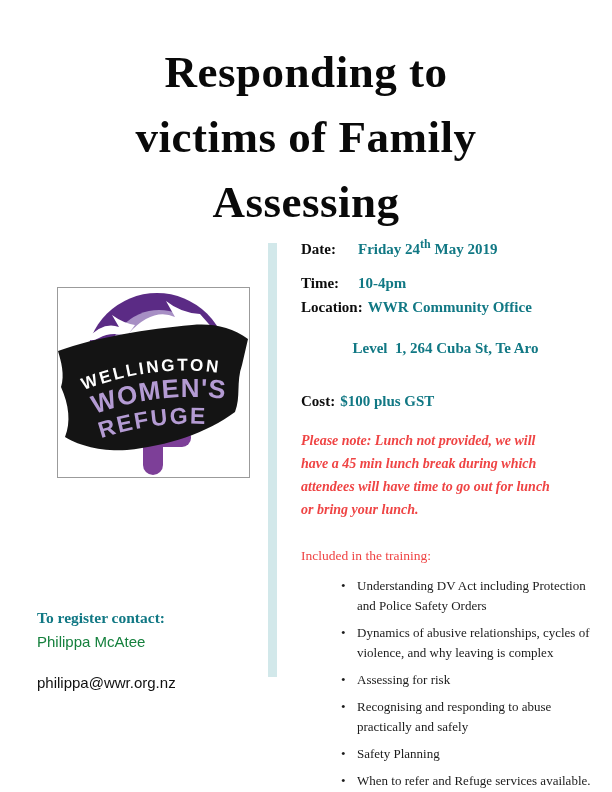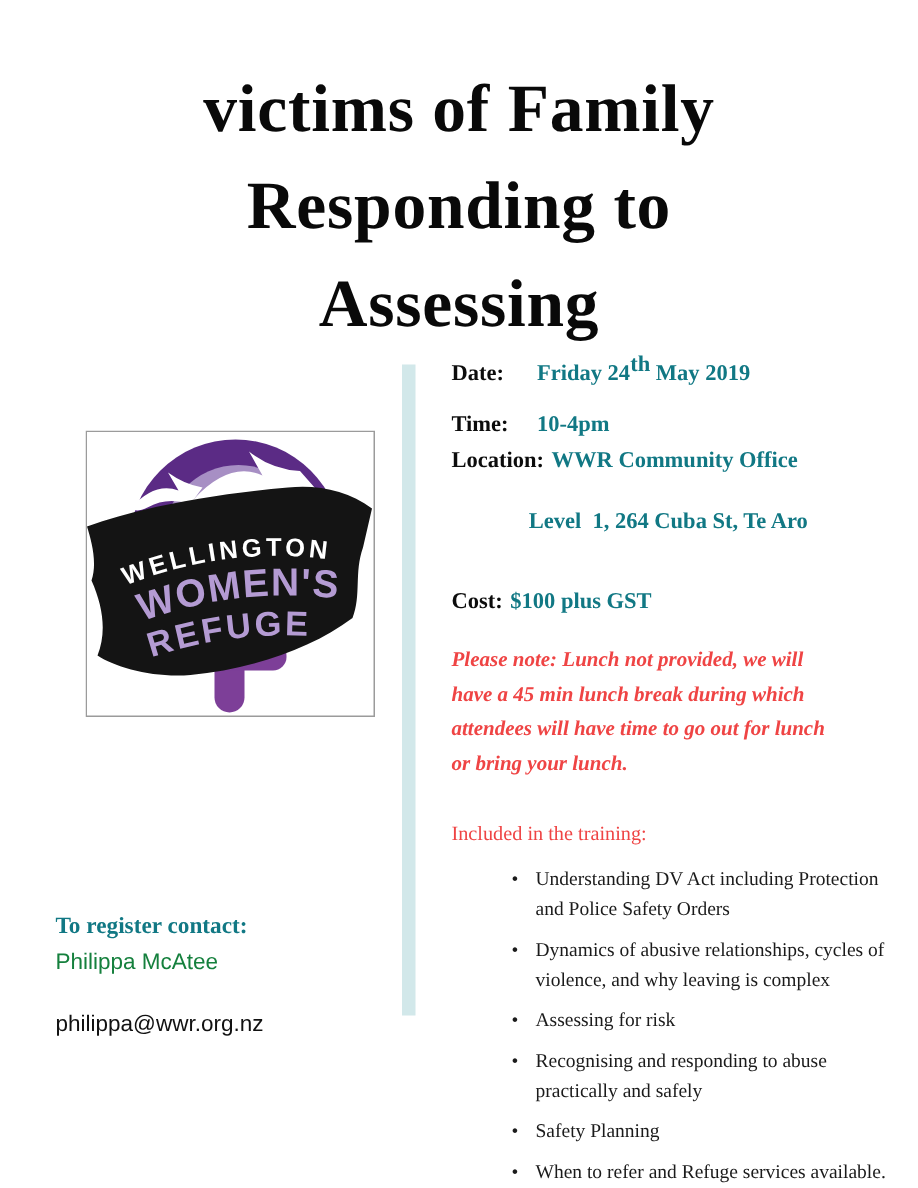--- a/index.html
+++ b/index.html
@@ -46,21 +46,21 @@
   .right-col {
     position: absolute;
     left: 301px;
     top: 240px;
     width: 296px;
   }
   .detail-row { font-size: 15px; font-weight: bold; color: #0c0c0c; line-height: 18px; }
   .detail-row .lbl { display: inline-block; color: #0c0c0c; }
   .lbl-fixed { width: 57px; }
   .val { color: #117884; }
-  .val sup { font-size: 15px; vertical-align: super; line-height: 0; }
+  .val sup { font-size: 12px; vertical-align: super; line-height: 0; }
   .row-date { margin-bottom: 16px; }
   .row-time { margin-bottom: 6px; }
   .row-loc  { margin-bottom: 5px; }
   .row-loc .lbl { margin-right: 5px; }
   .row-loc2 { padding-left: 29px; margin-bottom: 17px; white-space: pre-wrap; }
   .row-cost .lbl { margin-right: 5px; }
   .note {
     margin-top: 19px;
     width: 264px;
     font-size: 14px;
@@ -117,22 +117,22 @@
     line-height: 20px;
   }
   .logo-svg text { font-family: "Liberation Sans", sans-serif; }
 </style>
 </head>
 <body>
 
 <div class="page">
 
   <div class="title">
+    <div>Responding to</div>
     <div>victims of Family</div>
-    <div>Responding to</div>
     <div>Assessing</div>
   </div>
 
   <div class="logo-wrap">
     <svg class="logo-svg" viewBox="0 0 193 191" width="193" height="191">
       <rect x="0.5" y="0.5" width="192" height="190" fill="#ffffff" stroke="#9b9b9b"></rect>
 
       <g>
         <circle cx="100" cy="77" r="71" fill="#5b2b85"></circle>
         <ellipse cx="102" cy="78" rx="52" ry="55" fill="#a78fc4"></ellipse>

